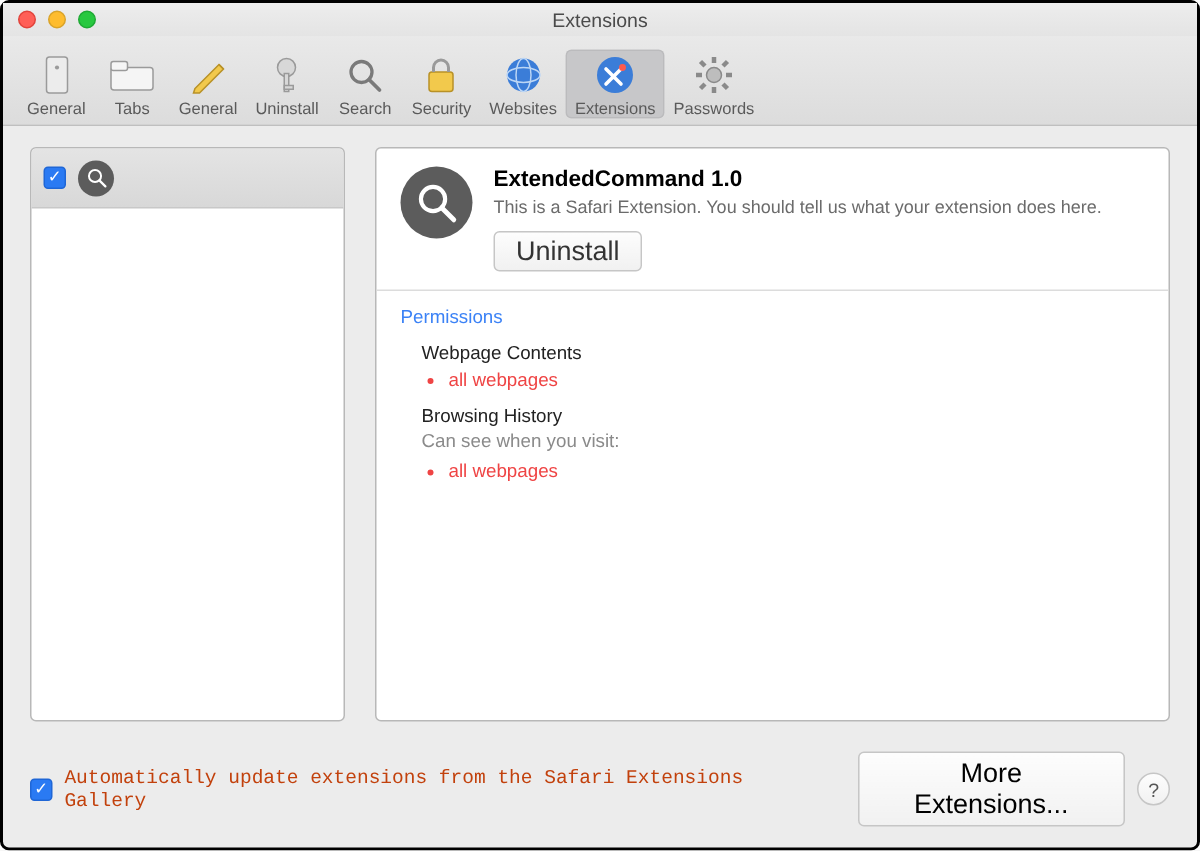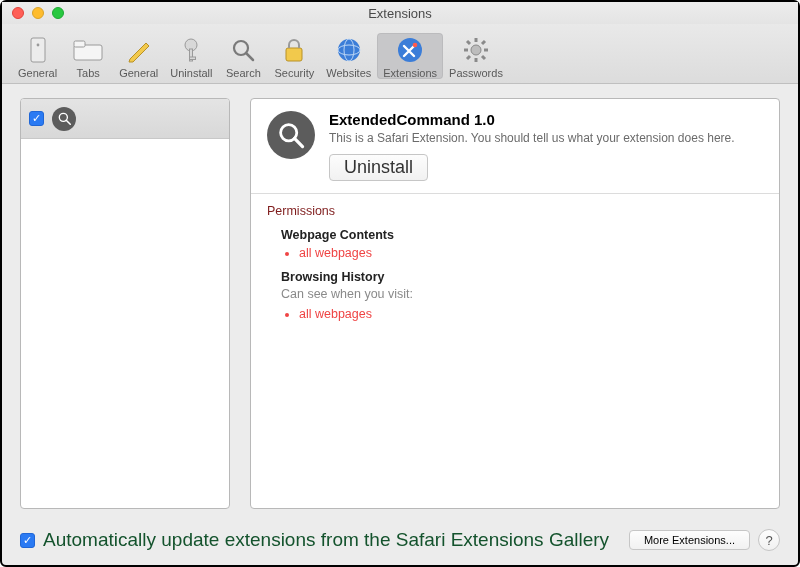--- a/index.html
+++ b/index.html
@@ -167,37 +167,37 @@
     border:1px solid #c6c6c6;
     border-radius:4px;
     color:#333;
     cursor:pointer;
   }
   .perms{
     padding:10px 16px 16px 16px;
     font-size:12.5px;
     color:#333;
   }
-  .perms-title{ color:#7f1d1d; margin-bottom:10px; }
+  .perms-title{ color:#3b82f6; margin-bottom:10px; }
   .perm-block{ margin:4px 0 10px 14px; }
-  .perm-head{ font-weight:700; color:#222; }
+  .perm-head{ font-weight:400; color:#222; }
   .perm-sub{ color:#8a8a8a; margin-top:2px; line-height:1.35;}
   .perm-list{ margin:4px 0 0 18px; color:#ef4444;}
   .perm-list li{ margin:2px 0;}
   
   .footer{
     padding: 8px 18px 14px 18px;
     display:flex;
     align-items:center;
     gap:8px;
   }
-  .footer-label{ font-size:19px; color:#14532d; }
+  .footer-label{ font-size:13px; color:#c2410c;font-family:Liberation Mono, monospace; }
   .spacer{flex:1;}
   .more-btn{
-    font-size:11px;
+    font-size:18px;
     padding:3px 14px;
     background:linear-gradient(#fdfdfd,#f1f1f1);
     border:1px solid #c6c6c6;
     border-radius:4px;
     cursor:pointer;
   }
   .help-btn{
     width:22px;height:22px;border-radius:50%;
     border:1px solid #c6c6c6;
     background:linear-gradient(#fdfdfd,#f1f1f1);

